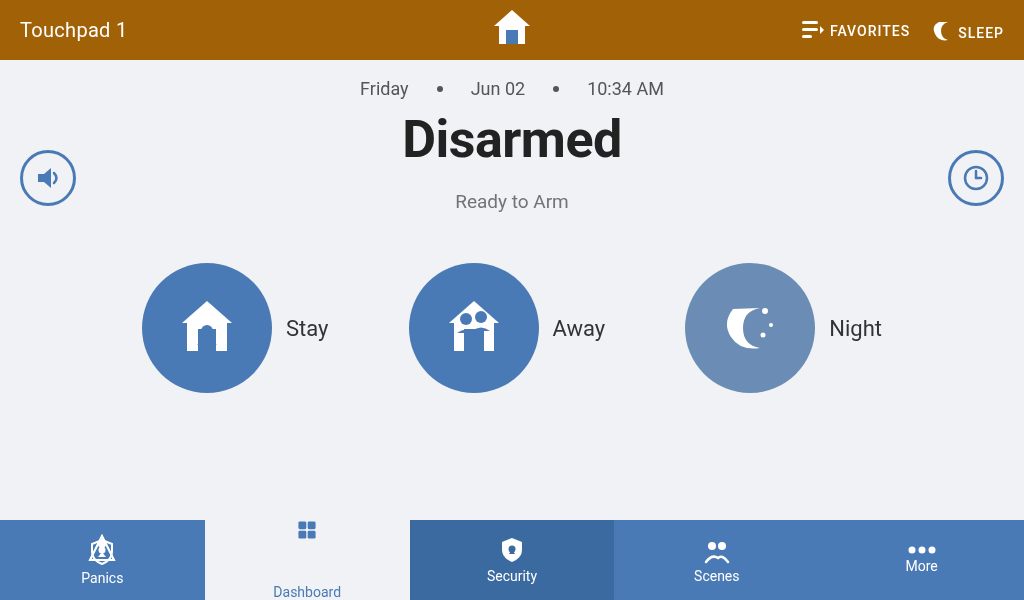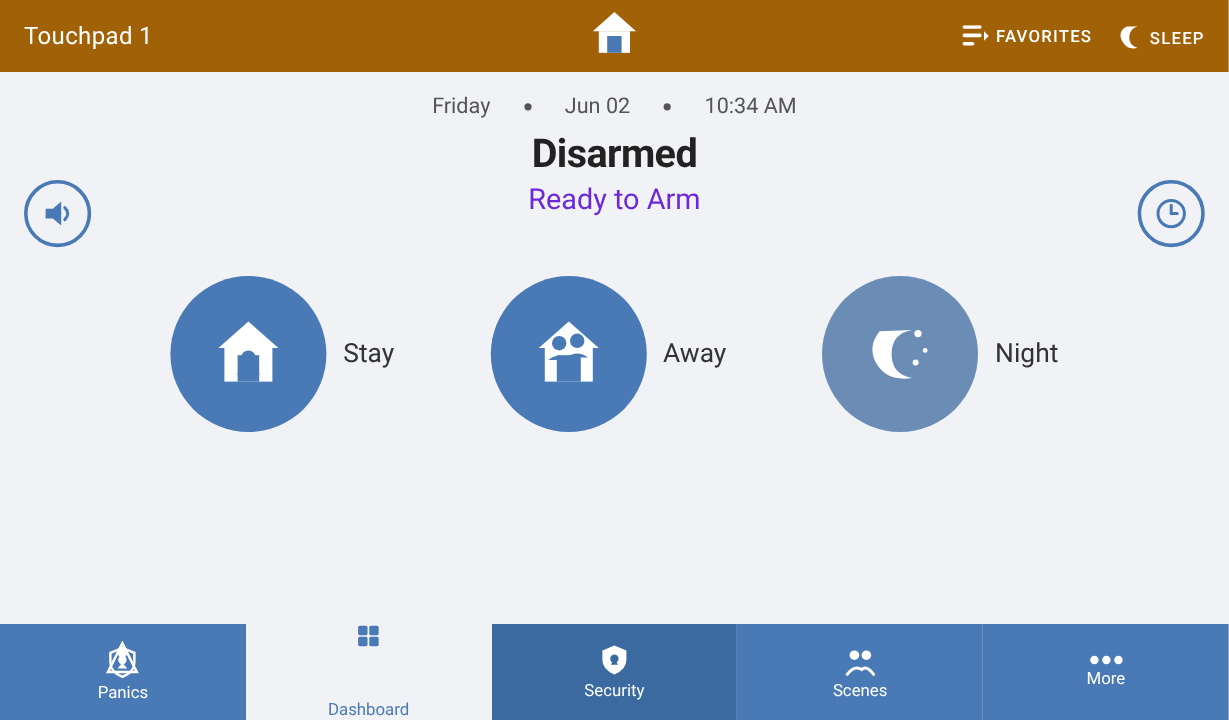--- a/index.html
+++ b/index.html
@@ -77,29 +77,29 @@
       border-radius: 50%;
       display: inline-block;
     }
 
     
     .status-container {
       margin-top: 10px;
       text-align: center;
     }
     .status-main {
-      font-size: 33px;
+      font-size: 52px;
       font-weight: 700;
       color: #222;
       letter-spacing: -0.5px;
     }
     .status-sub {
-      font-size: 24px;
-      color: #6d28d9;
-      margin-top: 4px;
+      font-size: 19px;
+      color: #737373;
+      margin-top: 20px;
     }
 
     
     .side-icon-left {
       position: absolute;
       left: 20px;
       top: 90px;
     }
     .side-icon-right {
       position: absolute;

